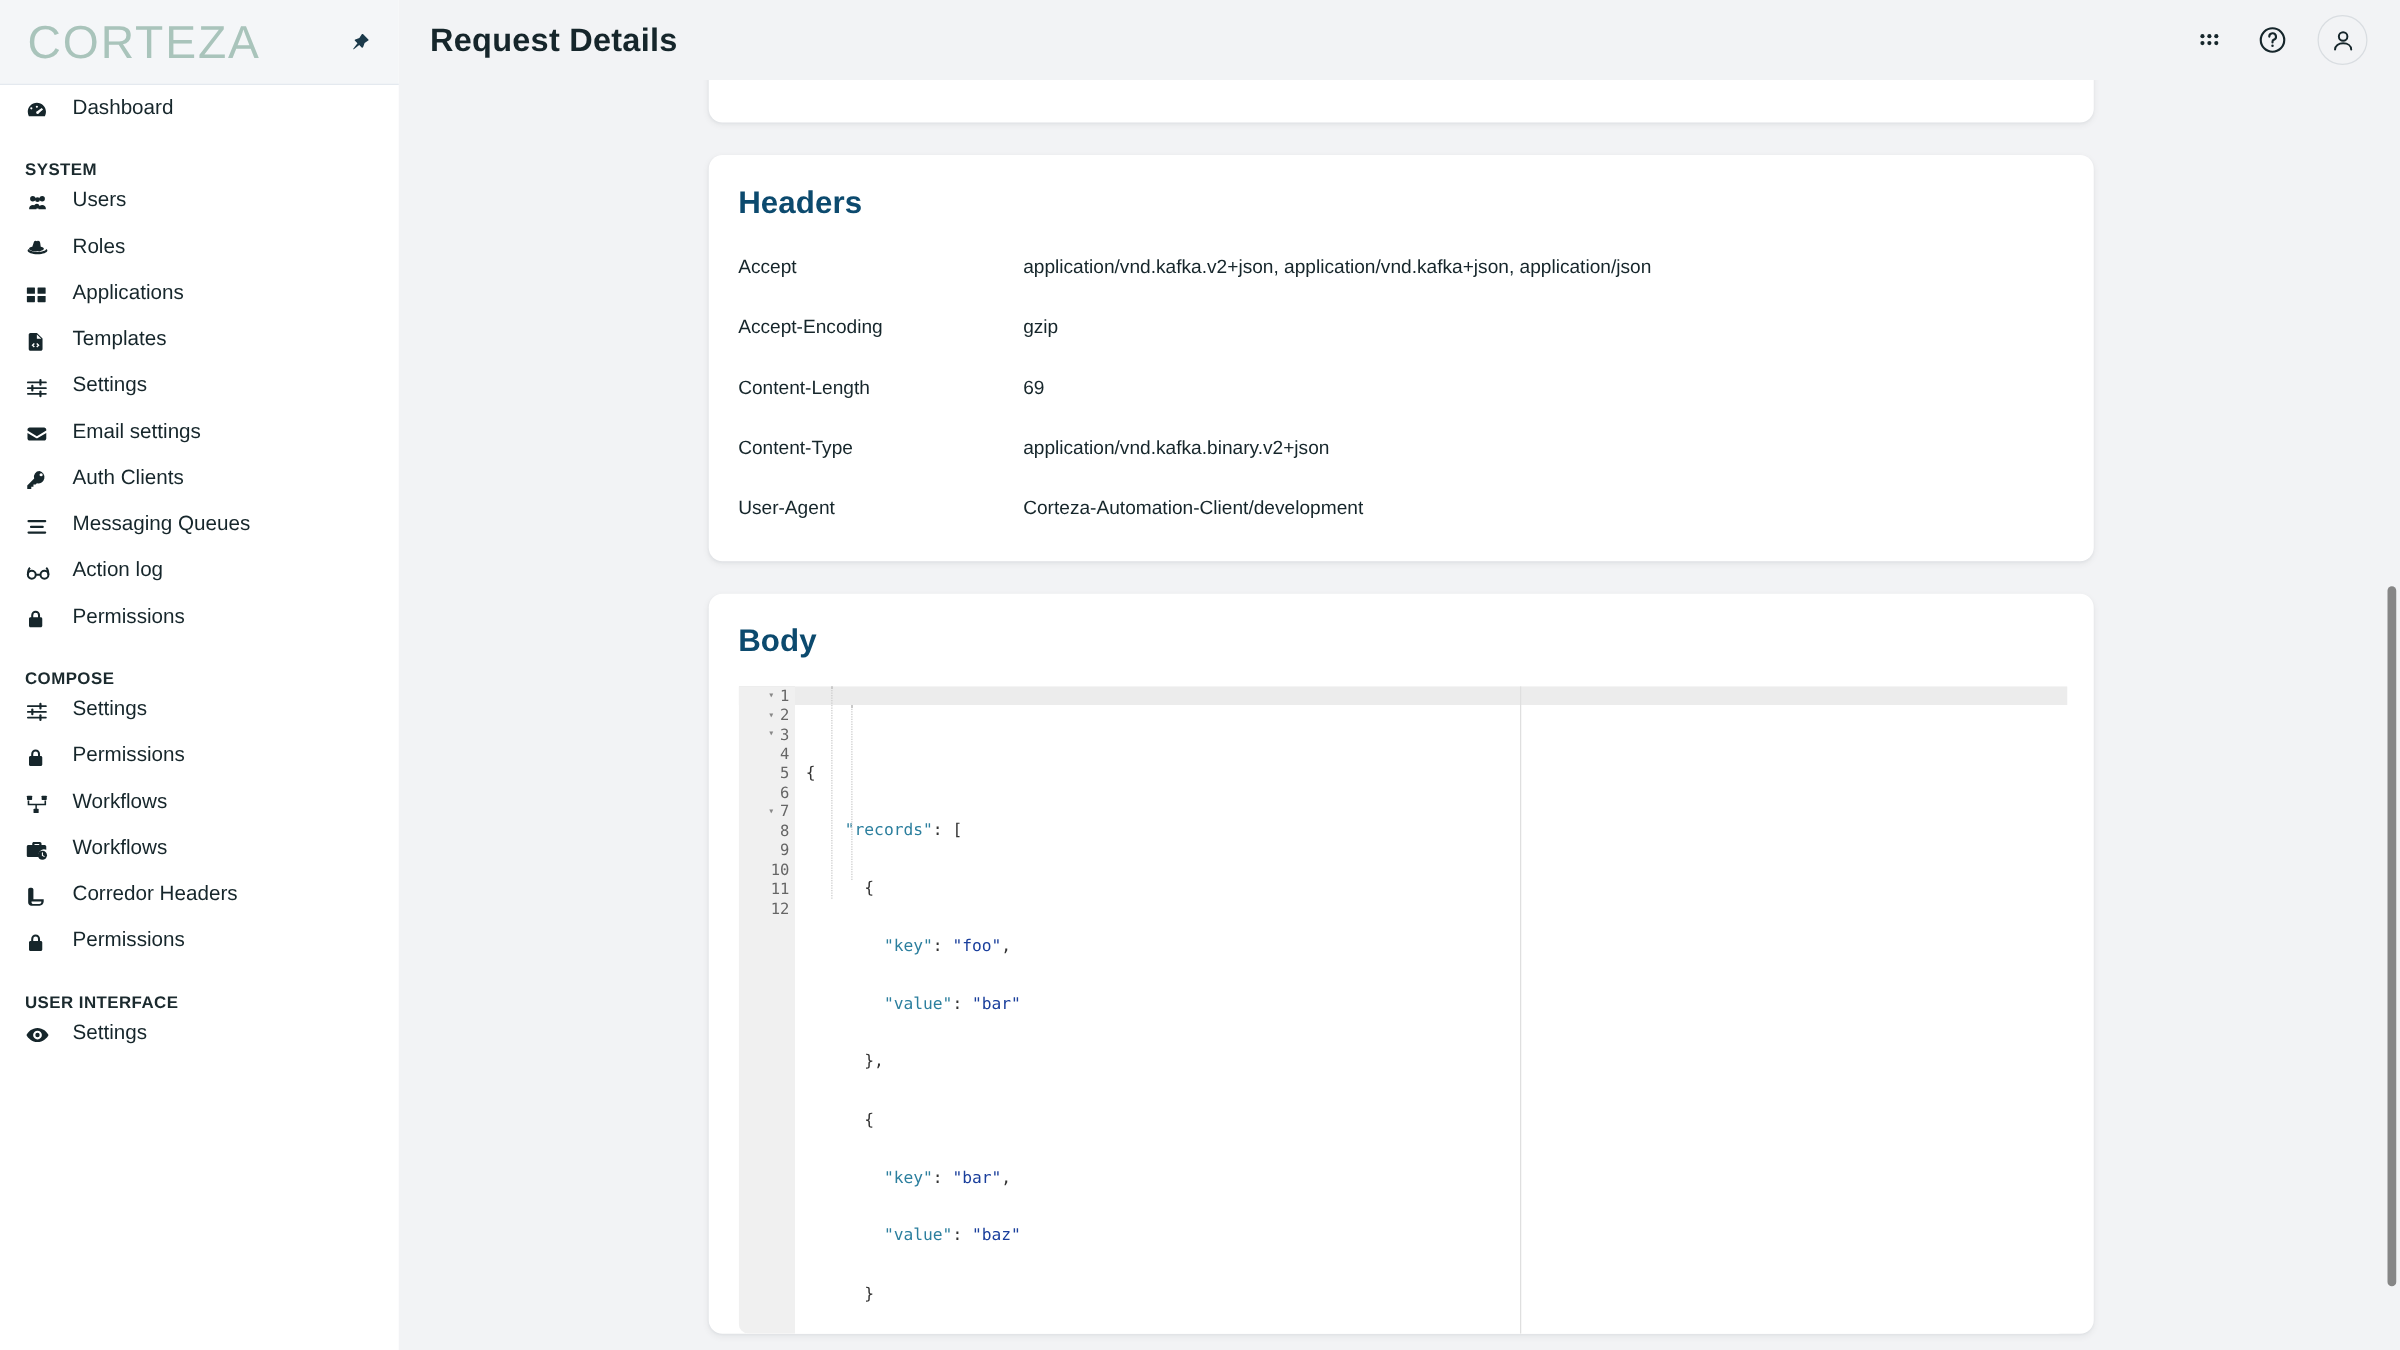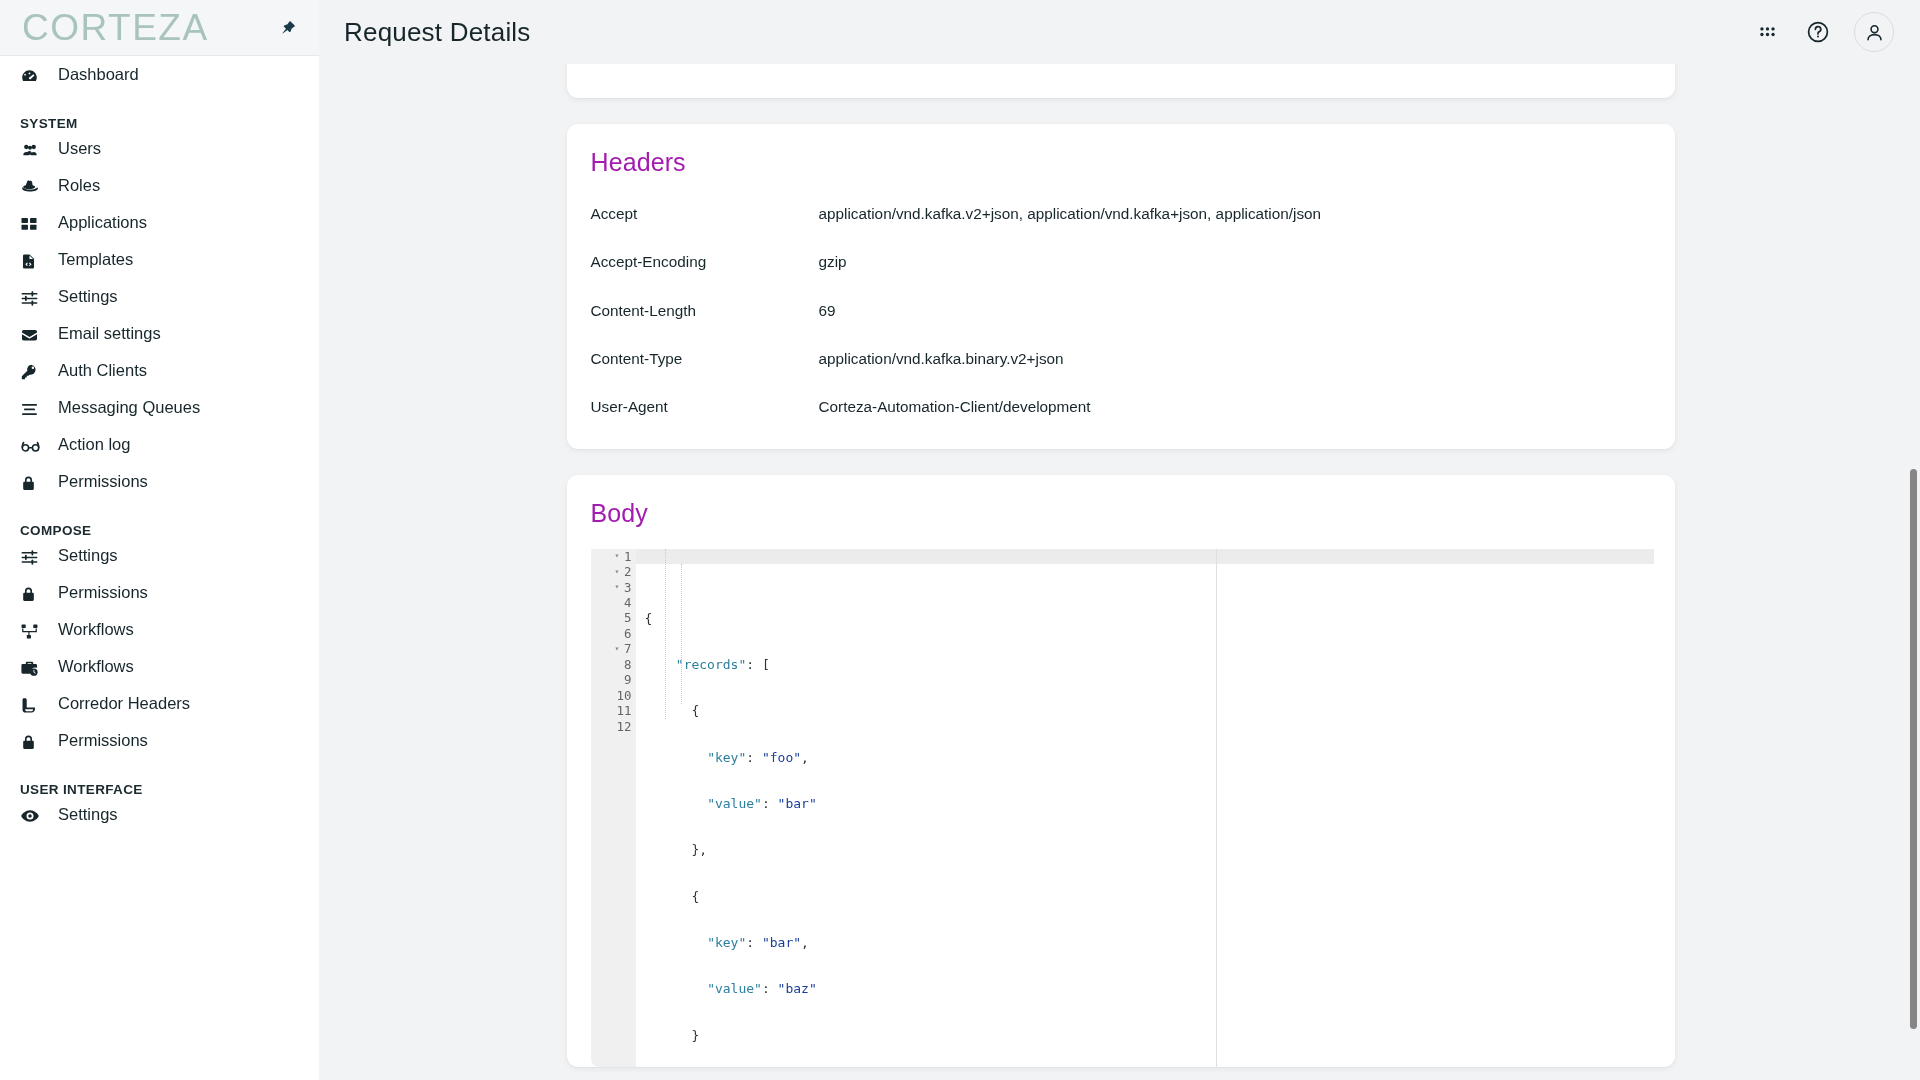--- a/index.html
+++ b/index.html
@@ -16,21 +16,21 @@
   
   .sidebar {
     width: 319px; height: 1080px;
     background: #ffffff;
     display: flex; flex-direction: column;
     flex: 0 0 319px;
     position: relative;
     z-index: 5;
   }
   .sidebar-logo-bar {
-    height: 56px;
+    height: 68px;
     background: #f4f6f8;
     border-bottom: 1px solid #e4e9ef;
     display: flex; align-items: center;
     padding: 0 18px 0 22px;
     position: relative;
   }
   .logo-text {
     font-size: 37px;
     letter-spacing: 1.5px;
     font-weight: 400;
@@ -95,21 +95,21 @@
     height: 64px;
     flex: 0 0 64px;
     display: flex; align-items: center;
     padding: 0 26px 0 25px;
     background: #f2f3f5;
     position: relative;
     z-index: 3;
   }
   .page-title {
     font-size: 26px;
-    font-weight: 400;
+    font-weight: 700;
     letter-spacing: 0.2px;
     color: #16262b;
   }
   .topbar-actions {
     margin-left: auto;
     display: flex; align-items: center;
     gap: 21px;
   }
   .tb-icon {
     width: 30px; height: 30px;
@@ -147,22 +147,22 @@
   }
   .card-partial {
     height: 48px;
     border-radius: 0 0 11px 11px;
     margin-top: -14px;
     margin-bottom: 26px;
   }
   .card-body { padding: 24px 24px 10px 24px; }
   .card-title {
     font-size: 25px;
-    font-weight: 400;
-    color: #a21caf;
+    font-weight: 700;
+    color: #0c4a6e;
     letter-spacing: 0.1px;
     margin-bottom: 28px;
   }
 
   .hdr-row {
     display: flex;
     align-items: flex-start;
     padding: 0 0 30px 0;
     gap: 48px;
   }

